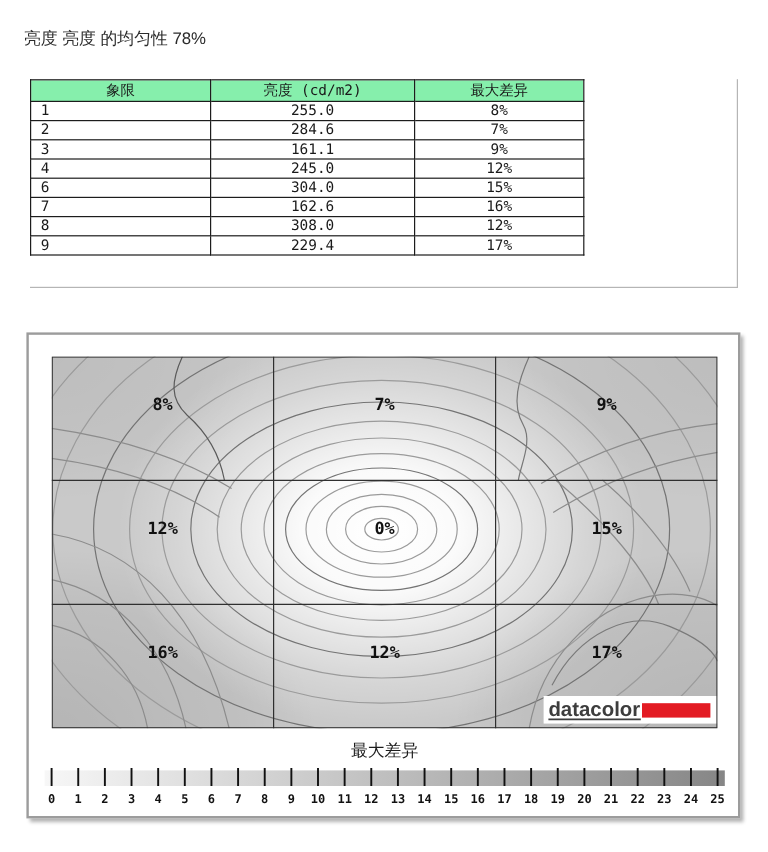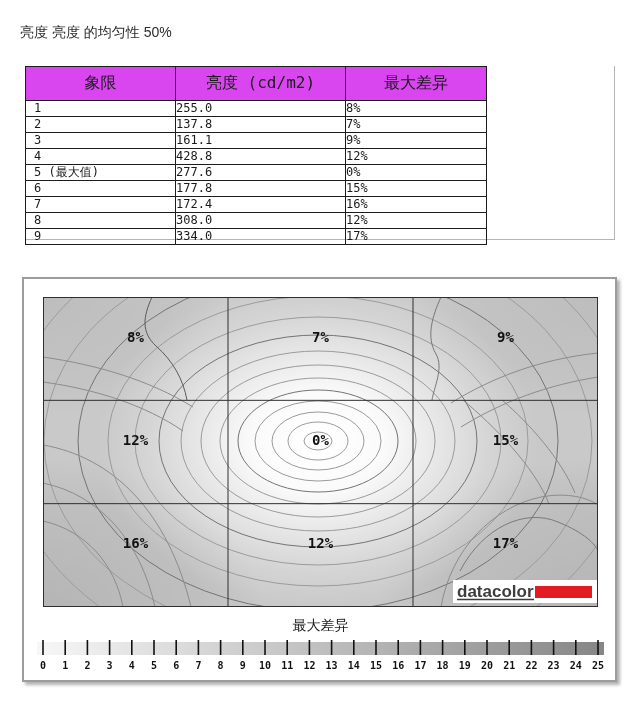--- a/index.html
+++ b/index.html
@@ -7,42 +7,42 @@
   .page { position:relative; width:640px; height:710px; background:#fff; overflow:hidden;
           font-family:"Liberation Sans", sans-serif; }
   .title { position:absolute; left:20px; top:24px; font-size:14px; color:#2b2b2b; }
 
   
   .table-box { position:absolute; left:25px; top:66px; width:590px; height:174px;
                background:#fff; border-right:1px solid #b5b5b5; border-bottom:1px solid #b5b5b5; }
   table.uni { border-collapse:collapse; table-layout:fixed; width:461px;
               font-family:"DejaVu Sans Mono", monospace; }
   table.uni th, table.uni td { border:1px solid #1c1c1c; overflow:hidden; white-space:nowrap; }
-  table.uni th { background:#d946ef; font-size:16px; font-weight:normal; color:#1a1a1a;
-                 height:34px; text-align:center; }
+  table.uni th { background:#86efac; font-size:12px; font-weight:normal; color:#1a1a1a;
+                 height:18px; text-align:center; }
   table.uni td { font-size:12px; color:#1a1a1a; height:16px; line-height:15px; }
   table.uni td.c0 { text-align:left; padding-left:8px; }
-  table.uni td.c1, table.uni td.c2 { }
+  table.uni td.c1, table.uni td.c2 { text-align:center; }
   .w0 { width:150px; } .w1 { width:170px; } .w2 { width:141px; }
 
   
   .plot-panel { position:absolute; left:22px; top:277px; width:595px; height:405px;
                 background:#fff; border:2px solid #9c9c9c;
                 box-shadow:3px 3px 3px rgba(0,0,0,0.30); }
   .contour-svg { position:absolute; left:19px; top:18px; }
   .scale-title { position:absolute; left:19px; top:338px; width:555px; text-align:center;
                  font-size:14px; color:#1c1c1c; }
   .scale-svg { position:absolute; left:13px; top:360px; }
 </style>
 </head>
 <body>
 
 <div class="page">
 
-  <div class="title">亮度 亮度 的均匀性 50%</div>
+  <div class="title">亮度 亮度 的均匀性 78%</div>
 
   <div class="table-box">
     <table class="uni">
       <colgroup>
           <col class="w0">
           <col class="w1">
           <col class="w2">
         </colgroup>
       <thead>
           <tr id="table-head-row">
@@ -52,56 +52,51 @@
           </tr>
         </thead>
       <tbody id="table-body">
           <tr>
             <td class="c0">1</td>
             <td class="c1">255.0</td>
             <td class="c2">8%</td>
           </tr>
           <tr>
             <td class="c0">2</td>
-            <td class="c1">137.8</td>
+            <td class="c1">284.6</td>
             <td class="c2">7%</td>
           </tr>
           <tr>
             <td class="c0">3</td>
             <td class="c1">161.1</td>
             <td class="c2">9%</td>
           </tr>
           <tr>
             <td class="c0">4</td>
-            <td class="c1">428.8</td>
+            <td class="c1">245.0</td>
             <td class="c2">12%</td>
           </tr>
           <tr>
-            <td class="c0">5 (最大值)</td>
-            <td class="c1">277.6</td>
-            <td class="c2">0%</td>
-          </tr>
-          <tr>
             <td class="c0">6</td>
-            <td class="c1">177.8</td>
+            <td class="c1">304.0</td>
             <td class="c2">15%</td>
           </tr>
           <tr>
             <td class="c0">7</td>
-            <td class="c1">172.4</td>
+            <td class="c1">162.6</td>
             <td class="c2">16%</td>
           </tr>
           <tr>
             <td class="c0">8</td>
             <td class="c1">308.0</td>
             <td class="c2">12%</td>
           </tr>
           <tr>
             <td class="c0">9</td>
-            <td class="c1">334.0</td>
+            <td class="c1">229.4</td>
             <td class="c2">17%</td>
           </tr>
         </tbody>
     </table>
   </div>
 
   <div class="plot-panel">
 
     <svg class="contour-svg" width="555" height="310" viewBox="0 0 555 310">
       <defs>

